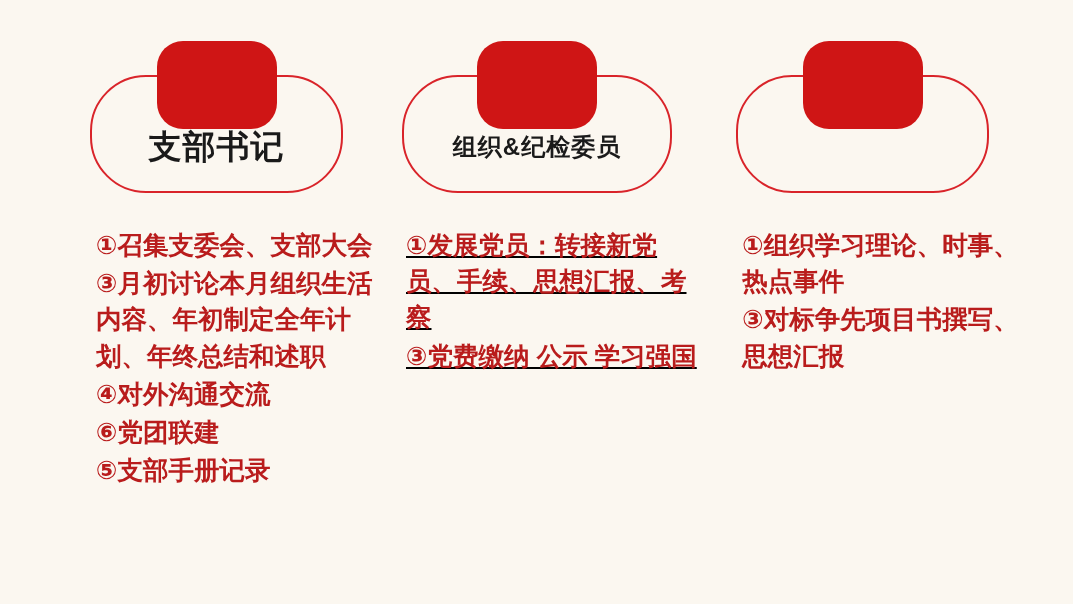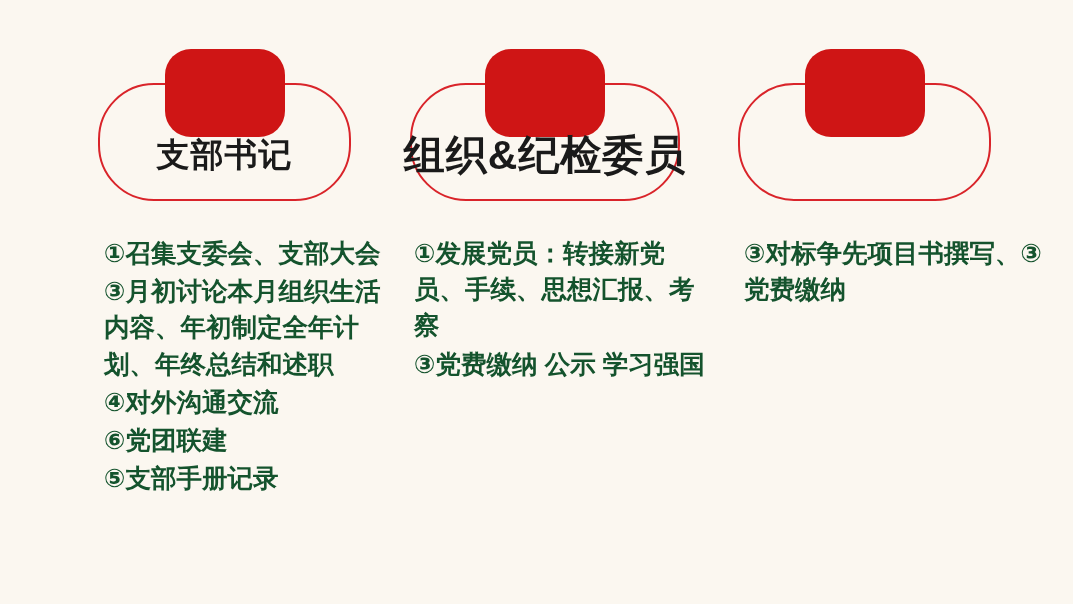--- a/index.html
+++ b/index.html
@@ -17,21 +17,21 @@
     position: relative;
     width: 1073px;
     height: 604px;
     background: #fbf7f0;
   }
   .columns {
     display: flex;
     flex-direction: row;
     align-items: flex-start;
     padding: 8px;
-    margin: 12px;
+    margin: 4px;
   }
   .column {
     position: relative;
     box-sizing: border-box;
   }
   .col-1 { width: 372px; padding-left: 78px; }
   .col-2 { width: 340px; padding-left: 18px; }
   .col-3 { width: 361px; padding-left: 24px; }
 
   
@@ -64,37 +64,37 @@
     font-size: 33px;
     font-weight: bold;
     color: #1a1a1a;
     letter-spacing: 1px;
     white-space: nowrap;
     margin-top: 26px;
   }
   .col-1 .badge { width: 253px; }
   .col-2 .badge { width: 270px; }
   .col-3 .badge { width: 253px; }
-  .col-2 .badge-title { font-size: 41px; }
+  .col-2 .badge-title { font-size: 24px; }
 
   .items {
     margin: 34px 0 0 0;
     padding: 0;
     list-style: none;
   }
   .item {
     font-size: 25.5px;
     line-height: 1.42;
-    color: #14532d;
+    color: #b91c1c;
     font-weight: bold;
     margin-bottom: 2px;
     white-space: pre-wrap;
   }
   .col-1 .items { margin-left: 6px; width: 290px; }
-  .col-2 .items { margin-left: 4px; width: 300px; }
+  .col-2 .items { margin-left: 4px; width: 300px; text-decoration: underline; }
   .col-3 .items { margin-left: 6px; width: 300px; }
 </style>
 </head>
 <body>
 
 <div class="slide">
   <div class="columns">
 
     <div class="column col-1">
       <div class="badge">
@@ -119,18 +119,19 @@
         <li class="item">①发展党员：转接新党员、手续、思想汇报、考察</li>
         <li class="item">③党费缴纳 公示 学习强国</li>
       </ul>
     </div>
 
     <div class="column col-3">
       <div class="badge">
         <div class="badge-cap"></div>
       </div>
       <ul class="items">
-        <li class="item">③对标争先项目书撰写、③党费缴纳</li>
+        <li class="item">①组织学习理论、时事、热点事件</li>
+        <li class="item">③对标争先项目书撰写、思想汇报</li>
       </ul>
     </div>
 
   </div>
 </div>
 
 </body></html>

